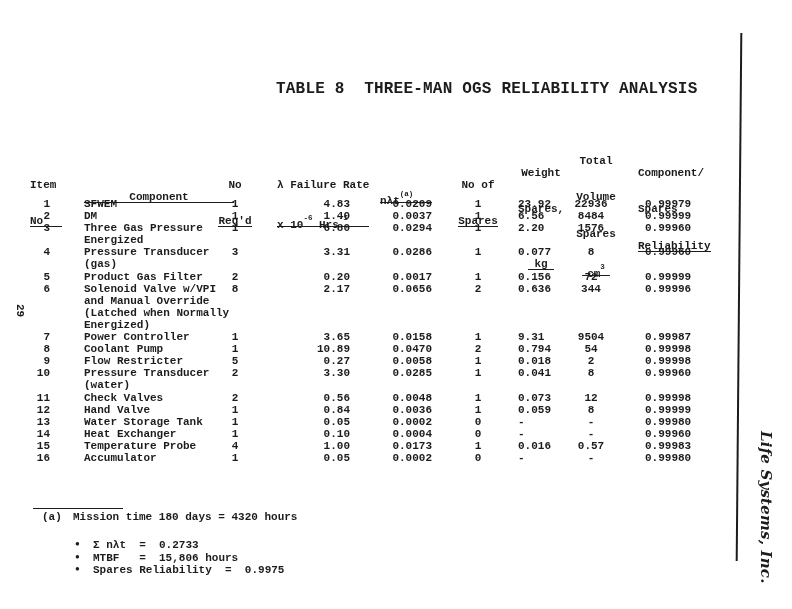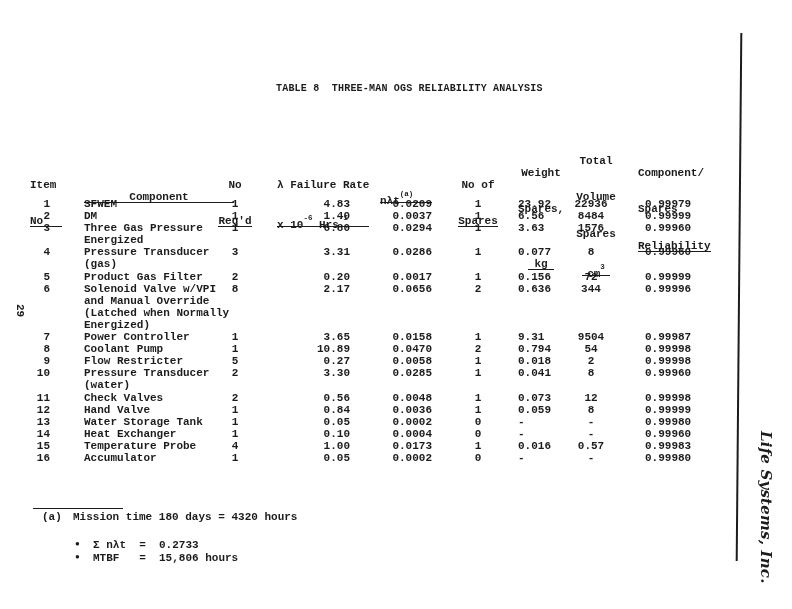--- a/index.html
+++ b/index.html
@@ -1,21 +1,21 @@
 <!DOCTYPE html>
 <html><head>
 <meta charset="utf-8">
 <style>
   html,body{margin:0;padding:0;}
   #page{position:relative;width:792px;height:609px;background:#ffffff;overflow:hidden;
         font-family:"Liberation Mono","DejaVu Sans Mono",monospace;color:#1c1c1c;
         font-weight:bold;font-size:11px;line-height:12.1px;}
   .abs{position:absolute;white-space:pre;}
   
-  #title{left:276px;top:83px;font-size:10px;letter-spacing:.2px;}
+  #title{left:276px;top:83px;font-size:16px;letter-spacing:.2px;}
   
   .hcell{position:absolute;white-space:pre;}
   .hline{height:12.1px;}
   .ctr{text-align:center;}
   .u{display:inline-block;border-bottom:1.4px solid #1c1c1c;padding-bottom:0px;height:11px;}
   sup.s{font-size:7.5px;position:relative;top:-3.5px;}
   
   #tbody{position:absolute;left:0;top:198px;width:792px;}
   .trow{position:relative;height:12.1px;}
   .trow span{position:absolute;top:0;white-space:pre;}
@@ -119,21 +119,21 @@
         <span class="cv">8484</span>
         <span class="cy">0.99999</span>
       </div>
       <div class="trow">
         <span class="cc">Three Gas Pressure</span>
         <span class="ci">3</span>
         <span class="cr">1</span>
         <span class="cf">6.80</span>
         <span class="cn">0.0294</span>
         <span class="cs">1</span>
-        <span class="cw">3.63</span>
+        <span class="cw">2.20</span>
         <span class="cv">1576</span>
         <span class="cy">0.99960</span>
       </div>
       <div class="trow">
         <span class="cc">Energized</span>
       </div>
       <div class="trow">
         <span class="cc">Pressure Transducer</span>
         <span class="ci">4</span>
         <span class="cr">3</span>
@@ -290,20 +290,20 @@
         <span class="cw">-   </span>
         <span class="cv">-</span>
         <span class="cy">0.99980</span>
       </div>
     </div>
 
   <div id="fnline" class="abs"></div>
   <div id="fnmark" class="abs">(a)</div>
   <div id="fntext" class="abs">Mission time 180 days = 4320 hours</div>
 
-  <div id="summary" class="abs"><div class="bullet-line"><span class="dot">●</span><span>Σ nλt  =  0.2733</span></div><div class="bullet-line"><span class="dot">●</span><span>MTBF   =  15,806 hours</span></div></div>
+  <div id="summary" class="abs"><div class="bullet-line"><span class="dot">●</span><span>Σ nλt  =  0.2733</span></div><div class="bullet-line"><span class="dot">●</span><span>MTBF   =  15,806 hours</span></div><div class="bullet-line"><span class="dot">●</span><span>Spares Reliability  =  0.9975</span></div></div>
 
   <div id="pagenum" class="abs">29</div>
 
   <div id="vrule" class="abs"></div>
   <div id="logo" class="abs">Life Systems, Inc.</div>
 
 </div>
 
 </body></html>

